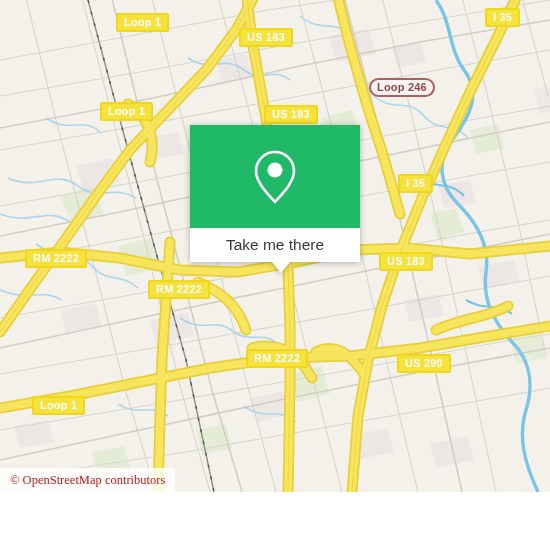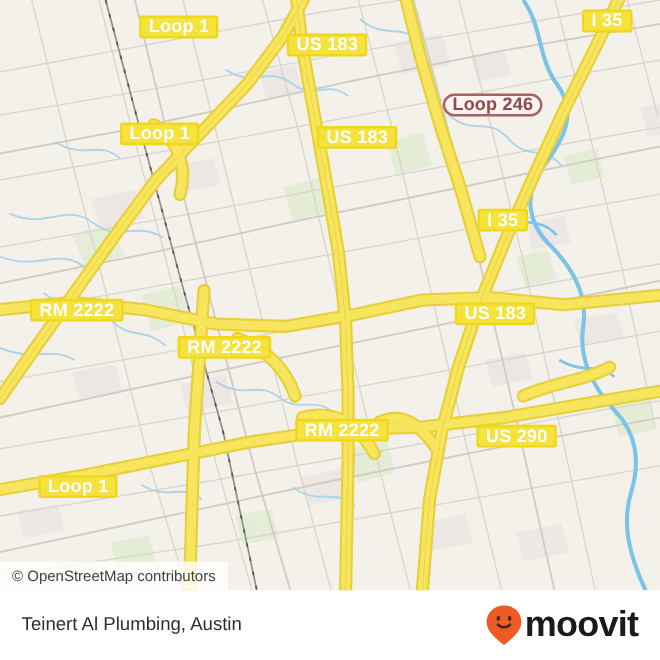--- a/index.html
+++ b/index.html
@@ -31,21 +31,21 @@
   }
   #map-svg { position:absolute; left:0; top:0; }
 
   
   .shield {
     position: absolute;
     box-sizing: border-box;
     background: #f5e23c;
     border: 2px solid #efd71b;
     color: #ffffff;
-    font-size: 15px;
+    font-size: 11px;
     font-weight: bold;
     line-height: 15px;
     height: 19px;
     padding: 0 6px;
     border-radius: 2px;
     letter-spacing: 0.2px;
     white-space: nowrap;
     text-align: center;
     font-family: "Liberation Sans", sans-serif;
     text-shadow: 0 0 1px rgba(0,0,0,.04);
@@ -97,23 +97,23 @@
   
   #attribution {
     position: absolute;
     left: 0;
     top: 468px;
     height: 24px;
     display: flex;
     align-items: center;
     padding: 0 10px 0 10px;
     background: rgba(255,255,255,.80);
-    color: #404040;
+    color: #b91c1c;
     font-size: 12.5px;
-    font-family: Liberation Sans, sans-serif;
+    font-family: Liberation Serif, serif;
     white-space: nowrap;
   }
 
   
   #bottom-bar {
     position: absolute;
     left: 0;
     top: 492px;
     width: 550px;
     height: 58px;
@@ -303,32 +303,31 @@
         <div class="shield" style="left: 264px; top: 105px;">US 183</div>
         <div class="shield" style="left: 398px; top: 174px;">I 35</div>
         <div class="shield" style="left: 25px; top: 249px;">RM 2222</div>
         <div class="shield" style="left: 379px; top: 252px;">US 183</div>
         <div class="shield" style="left: 148px; top: 280px;">RM 2222</div>
         <div class="shield" style="left: 246px; top: 349px;">RM 2222</div>
         <div class="shield" style="left: 365px; top: 354px; margin-left: 32px;">US 290</div>
         <div class="shield" style="left: 32px; top: 396px;">Loop 1</div>
       </div>
 
+    <div id="callout">
+      <div id="callout-green">
+        <svg width="46" height="58" viewBox="0 0 46 58">
+          <path d="M23 4 C 12.5 4, 4 12.5, 4 23 C 4 34.5, 16 46, 23 54
+                   C 30 46, 42 34.5, 42 23 C 42 12.5, 33.5 4, 23 4 Z" fill="none" stroke="#ffffff" stroke-width="2.6"></path>
+          <circle cx="23" cy="22" r="7.6" fill="#ffffff"></circle>
+        </svg>
+      </div>
+      <div id="callout-white">
+        <span id="callout-label">Take me there</span>
+      </div>
+      <div id="callout-tail"></div>
+    </div>
 
     <div id="attribution">© OpenStreetMap contributors</div>
   </div>
 
-  <div id="bottom-bar">
-    <div id="place-title">Teinert Al Plumbing, Austin</div>
-
-    <div id="brand">
-      <svg width="32" height="36" viewBox="0 0 32 36">
-        <path d="M16 1.5 C 7.7 1.5, 1.5 7.7, 1.5 15.4 C 1.5 23.8, 11 30.6, 16 34.5
-                 C 21 30.6, 30.5 23.8, 30.5 15.4 C 30.5 7.7, 24.3 1.5, 16 1.5 Z" fill="#ef5b25"></path>
-        <ellipse cx="11.3" cy="12.4" rx="1.5" ry="2.0" fill="#3c2a22"></ellipse>
-        <ellipse cx="20.7" cy="12.4" rx="1.5" ry="2.0" fill="#3c2a22"></ellipse>
-        <path d="M11.0 17.4 C 13.3 20.6, 18.7 20.6, 21.0 17.4" fill="none" stroke="#3c2a22" stroke-width="2.1" stroke-linecap="round"></path>
-      </svg>
-      <span id="brand-wordmark">moovit</span>
-    </div>
-  </div>
 
 </div>
 
 </body></html>

